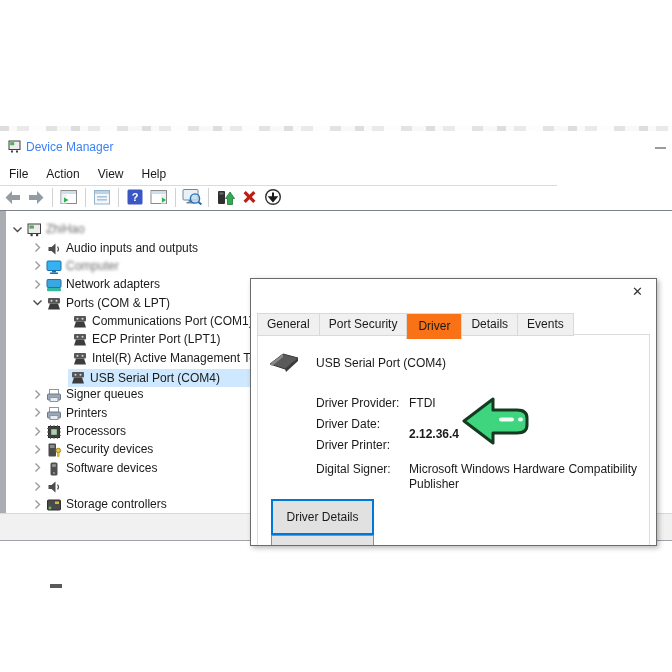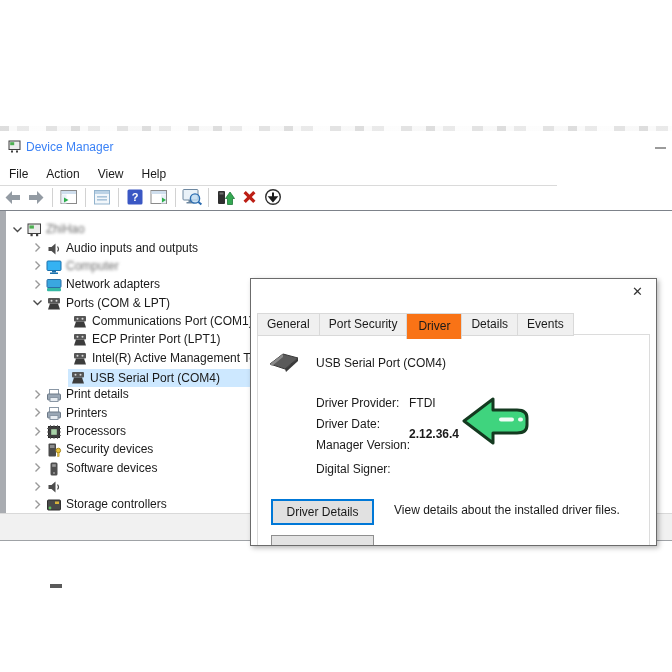--- a/index.html
+++ b/index.html
@@ -42,21 +42,21 @@
   .dlg-close{position:absolute;right:13px;top:6px;font-size:13px;color:#333;line-height:14px;}
   .tabs{position:absolute;left:6px;top:34px;display:flex;align-items:flex-start;z-index:2;}
   .tab{font-size:12px;color:#1a1a1a;background:#f0f0f0;border:1px solid #d9d9d9;padding:3px 9px 4px;margin-right:-1px;}
   .tab.active{background:#f97316;border-bottom:none;padding:5px 11px 6px;position:relative;z-index:3;margin-bottom:-1px;}
   .tabpage{position:absolute;left:6px;right:6px;top:55px;height:212px;background:#fff;border:1px solid #dcdcdc;border-bottom:none;}
   .dev-ic{position:absolute;left:16px;top:70px;}
   .dev-name{position:absolute;left:65px;top:77px;font-size:12px;color:#1a1a1a;}
   .frow-label{position:absolute;left:65px;font-size:12px;color:#1a1a1a;}
   .frow-value{position:absolute;left:158px;font-size:12px;color:#1a1a1a;width:250px;line-height:15px;}
   .annot-arrow{position:absolute;left:210px;top:115px;z-index:4;}
-  .dlg-btn{position:absolute;left:20px;top:220px;width:103px;height:26px;background:#e1e1e1;border:2px solid #0078d7;font-size:12px;color:#1a1a1a;display:flex;align-items:center;justify-content:center;box-sizing:border-box;}
+  .dlg-btn{position:absolute;left:20px;top:220px;width:103px;height:36px;background:#e1e1e1;border:2px solid #0078d7;font-size:12px;color:#1a1a1a;display:flex;align-items:center;justify-content:center;box-sizing:border-box;}
   .dlg-caption{position:absolute;left:143px;top:224px;font-size:12px;color:#1a1a1a;}
   .dlg-btn-partial{position:absolute;left:20px;top:256px;width:103px;height:12px;background:#e3e3e3;border:1px solid #8f8f8f;border-bottom:none;box-sizing:border-box;}
 </style>
 </head>
 <body>
 
 <div id="canvas">
 
   <div class="ghost"></div>
 
@@ -292,21 +292,21 @@
               <polyline points="3.5,1.5 7.5,5.5 3.5,9.5" fill="none" stroke="#9a9a9a" stroke-width="1.4"></polyline>
             </svg>
           </span>
         <span class="ticon">
             <svg width="16" height="15" viewBox="0 0 16 15">
               <rect x="3.5" y="1.5" width="9" height="5" fill="#ffffff" stroke="#8a97a5"></rect>
               <rect x="1.5" y="6" width="13" height="6" rx="1" fill="#9aa7b5" stroke="#6b7886"></rect>
               <rect x="4" y="9.5" width="8" height="4" fill="#e8edf2" stroke="#8a97a5"></rect>
             </svg>
           </span>
-        <span>Print details</span>
+        <span>Signer queues</span>
       </div>
       <div class="trow" style="top:194.7px;padding-left:24px;">
         <span class="chev">
             <svg width="11" height="11" viewBox="0 0 11 11">
               <polyline points="3.5,1.5 7.5,5.5 3.5,9.5" fill="none" stroke="#9a9a9a" stroke-width="1.4"></polyline>
             </svg>
           </span>
         <span class="ticon">
             <svg width="16" height="15" viewBox="0 0 16 15">
               <rect x="3.5" y="1.5" width="9" height="5" fill="#ffffff" stroke="#8a97a5"></rect>
@@ -418,31 +418,31 @@
           <path d="M18 20 L31 9 L31 12 L19 23 Z" fill="#3a3a3a"></path>
         </svg>
     </span>
     <span class="dev-name">USB Serial Port (COM4)</span>
 
     <span class="frow-label" style="top:117px;">Driver Provider:</span>
     <span class="frow-value" style="top:117px;">FTDI</span>
 
     <span class="frow-label" style="top:138px;">Driver Date:</span>
 
-    <span class="frow-label" style="top:159px;">Manager Version:</span>
+    <span class="frow-label" style="top:159px;">Driver Printer:</span>
     <span class="frow-value" style="top:148px;font-weight:bold;">2.12.36.4</span>
 
     <span class="frow-label" style="top:183px;">Digital Signer:</span>
+    <span class="frow-value" style="top:183px;">Microsoft Windows Hardware Compatibility Publisher</span>
 
     <span class="annot-arrow">
       <svg width="70" height="55" viewBox="0 0 70 55">
         <path d="M3 27 L32 5 L32 16 L56 16 Q66 16 66 24 L66 31 Q66 39 56 39 L32 39 L32 49 Z" fill="#3fd47e" stroke="#143a20" stroke-width="3" stroke-linejoin="round"></path>
         <rect x="38" y="23.5" width="15" height="4" rx="2" fill="#ffffff" opacity=".92"></rect>
         <rect x="57" y="23.5" width="5" height="4" rx="2" fill="#ffffff" opacity=".92"></rect>
       </svg>
     </span>
 
     <div class="dlg-btn">Driver Details</div>
-    <span class="dlg-caption">View details about the installed driver files.</span>
     <div class="dlg-btn-partial"></div>
   </div>
 
 </div>
 
 </body></html>

